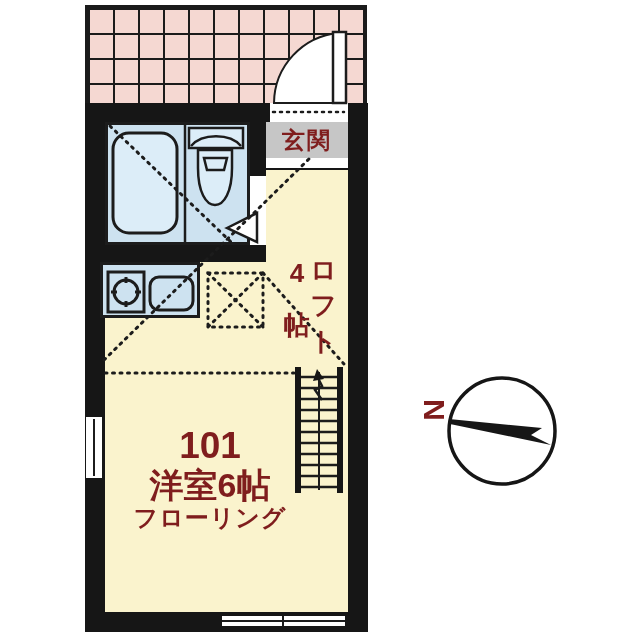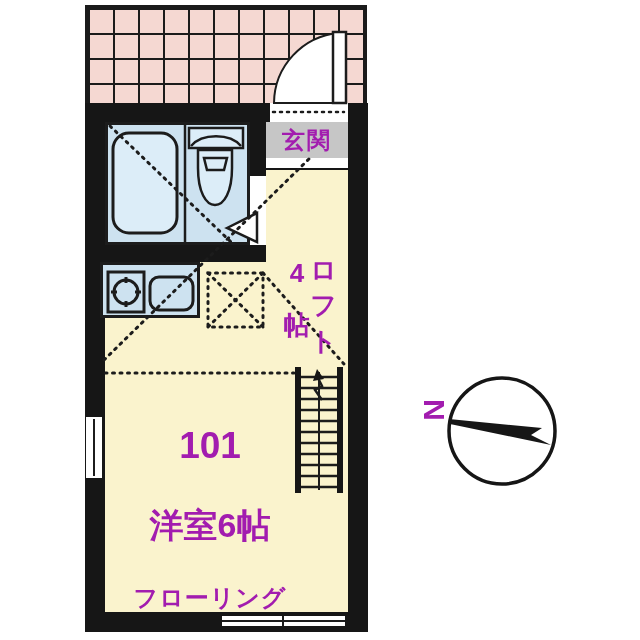--- a/index.html
+++ b/index.html
@@ -1,34 +1,34 @@
 <!DOCTYPE html>
 <html><head>
 <meta charset="utf-8">
 <style>
   html,body{margin:0;padding:0;background:#fff;}
   #stage{position:relative;width:640px;height:640px;background:#ffffff;overflow:hidden;
-         font-family:"Liberation Sans","DejaVu Sans",sans-serif;color:#a21caf;}
+         font-family:"Liberation Sans","DejaVu Sans",sans-serif;color:#7f1d1d;}
   .abs{position:absolute;}
   .wall{background:#161616;}
   .room{background:#faf3cd;}
   .blue{background:#cde2f0;border:3px solid #1c1c1c;box-sizing:border-box;}
   .white{background:#ffffff;}
   .tiles{background-color:#f5d8d2;
     background-image:repeating-linear-gradient(to right,#1b1b1b 0 2px,transparent 2px 25px),
                      repeating-linear-gradient(to bottom,#1b1b1b 0 2px,transparent 2px 25px);
     border-top:3px solid #1b1b1b;border-left:3px solid #1b1b1b;border-right:3px solid #1b1b1b;
     box-sizing:border-box;}
   .genkan{background:#c6c6c6;display:flex;align-items:center;justify-content:center;}
   .genkan-label{font-size:23px;font-weight:600;letter-spacing:2px;}
   .step{background:#ffffff;border-bottom:2px solid #161616;box-sizing:border-box;}
   .vtext{writing-mode:vertical-rl;text-orientation:upright;font-size:26px;font-weight:600;
          letter-spacing:3px;line-height:1;}
   .room-label{display:flex;flex-direction:column;align-items:center;text-align:center;
-              font-weight:600;line-height:1.12;gap:40px;}
+              font-weight:600;line-height:1.12;}
   .room-label .no{font-size:37px;}
   .room-label .type{font-size:34px;}
   .room-label .floor{font-size:24px;letter-spacing:1px;}
   .north{font-size:30px;font-weight:700;transform:rotate(-90deg);}
   svg{position:absolute;left:0;top:0;}
 </style>
 </head>
 <body>
 
 <div id="stage">

